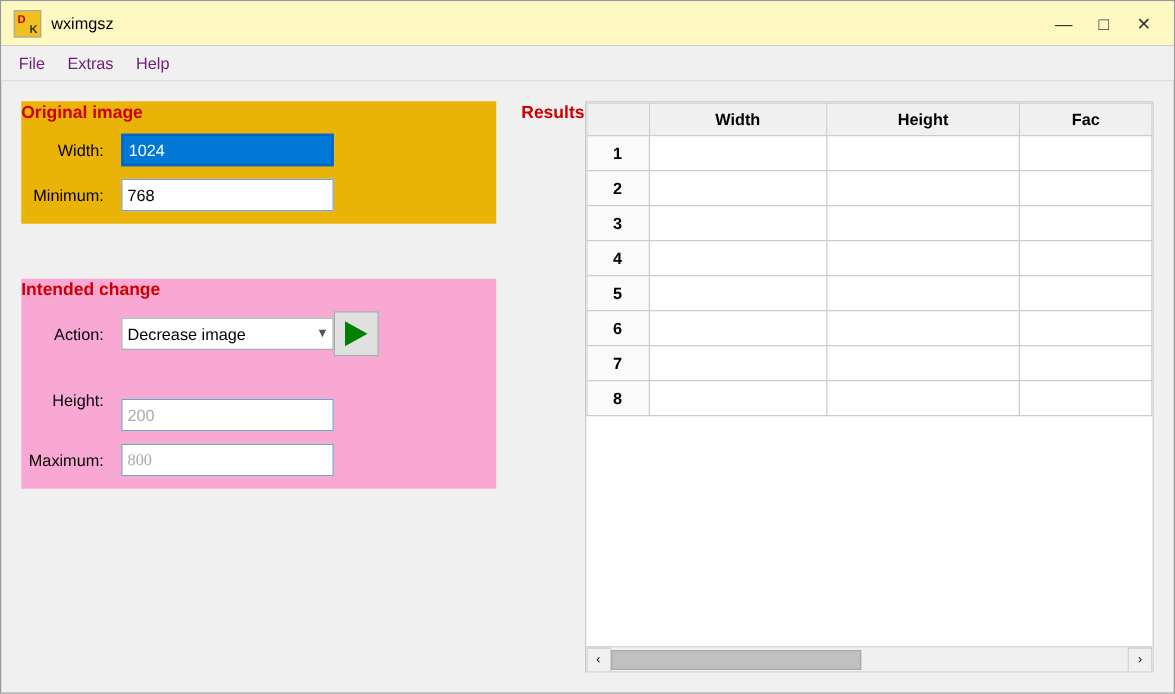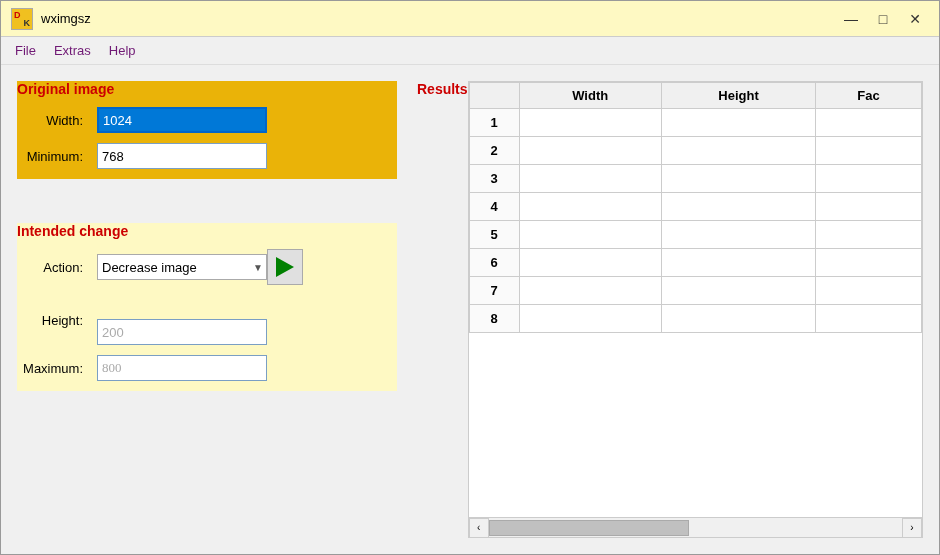--- a/index.html
+++ b/index.html
@@ -152,21 +152,21 @@
       padding: 0 4px;
       font-size: 13px;
       outline: none;
     }
 
     .original-image-section {
       background: #eab308;
     }
 
     .intended-change-section {
-      background: #fef9c3;
+      background: #f9a8d4;
     }
 
     .select-wrapper {
       position: relative;
       width: 170px;
     }
 
     .select-wrapper select {
       width: 100%;
       height: 26px;

